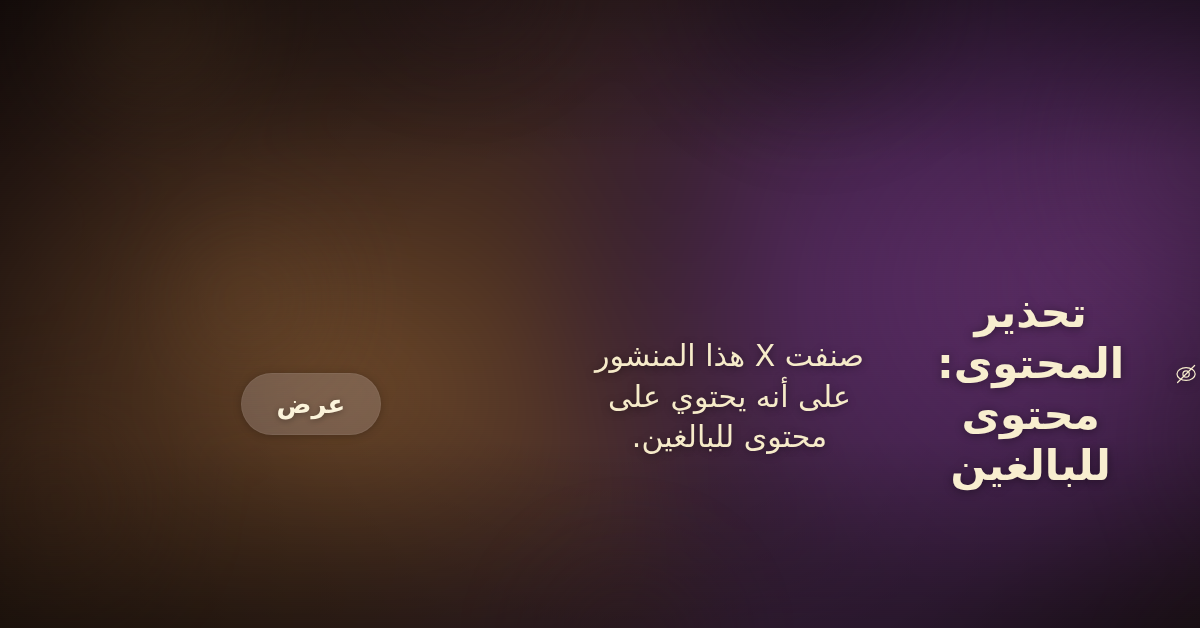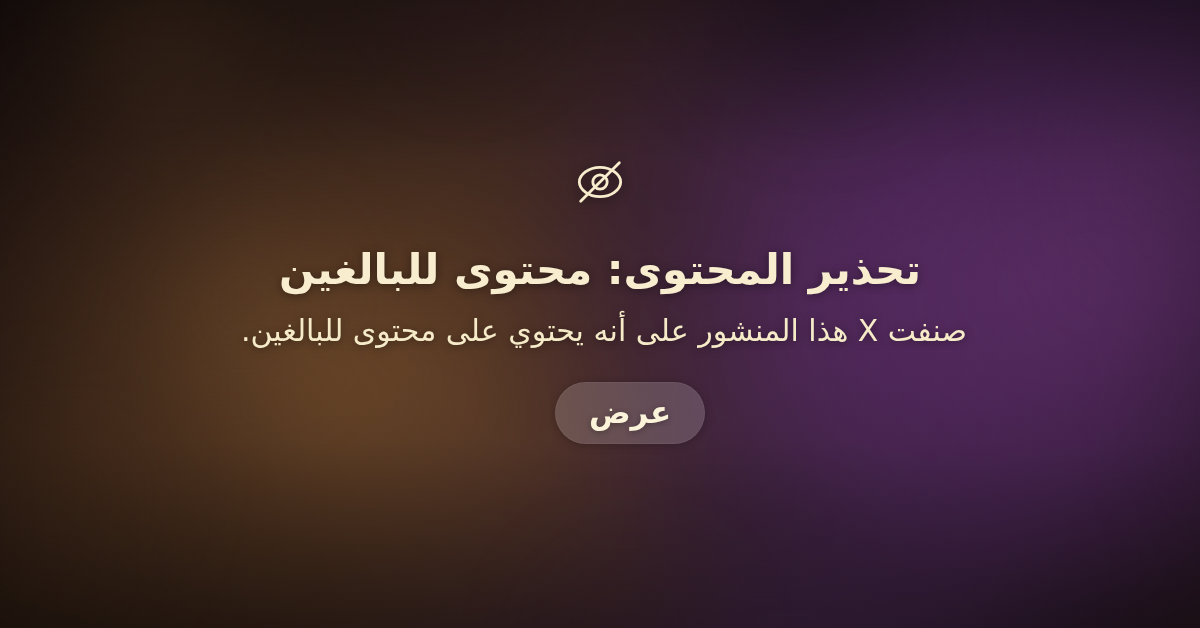--- a/index.html
+++ b/index.html
@@ -117,21 +117,21 @@
         rgba(0,0,0,0.10) 1px,
         rgba(0,0,0,0.10) 2px);
     mix-blend-mode: overlay;
   }
 
   
   .overlay {
     position: absolute;
     inset: 0;
     display: flex;
-    flex-direction: column;
+    flex-direction: row;
     align-items: center;
     justify-content: flex-start;
     padding-top: 150px;
     box-sizing: border-box;
   }
 
   .warning-icon {
     width: 64px;
     height: 64px;
     display: block;
@@ -188,21 +188,21 @@
     display: inline-flex;
     align-items: center;
     justify-content: center;
     min-width: 140px;
     height: 62px;
     padding: 0 34px;
     border-radius: 999px;
     background: rgba(233, 224, 230, 0.20);
     color: #fbf3da;
     font-family: "DejaVu Sans", "Liberation Sans", sans-serif;
-    font-size: 31px;
+    font-size: 26px;
     font-weight: 700;
     direction: rtl;
     cursor: pointer;
     box-shadow: inset 0 0 0 1px rgba(255,255,255,0.05),
                 0 1px 8px rgba(0,0,0,0.22);
     text-shadow: 0 1px 6px rgba(0,0,0,0.32);
     line-height: 1;
   }
 </style>
 </head>

